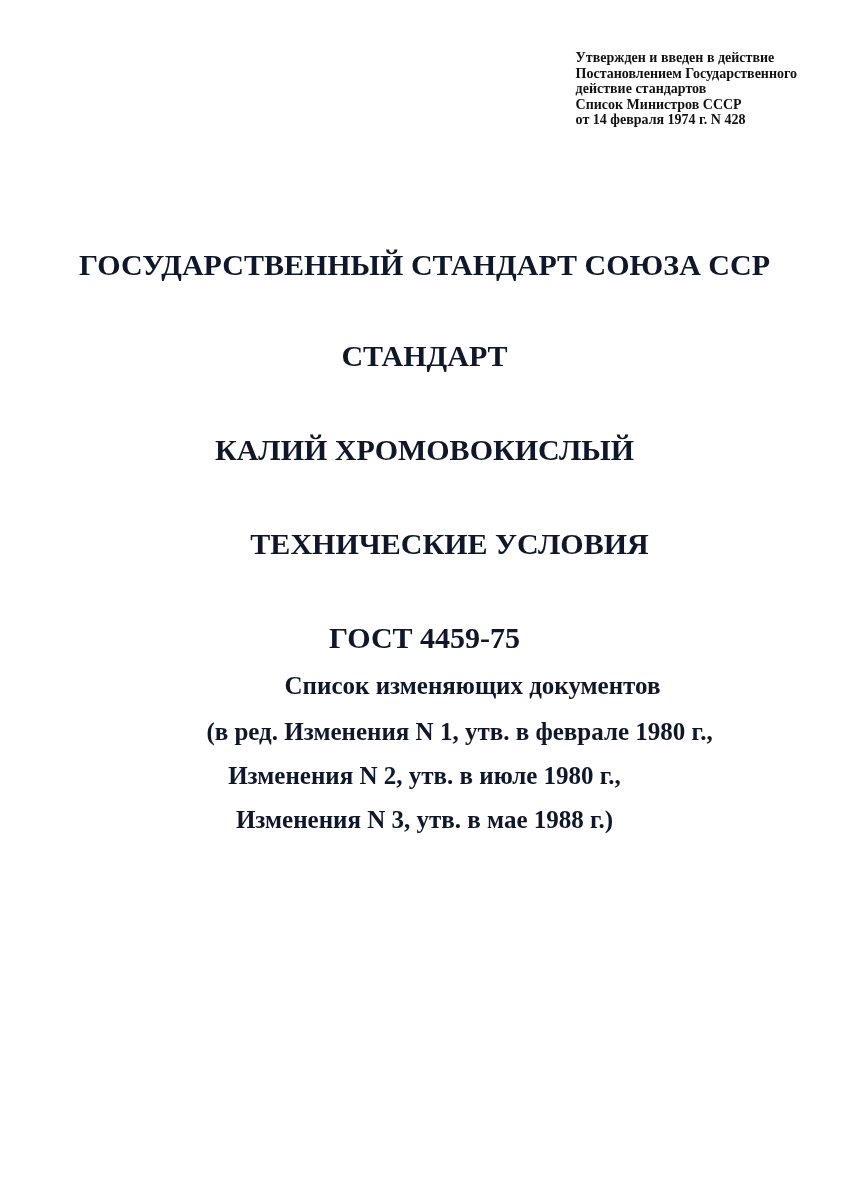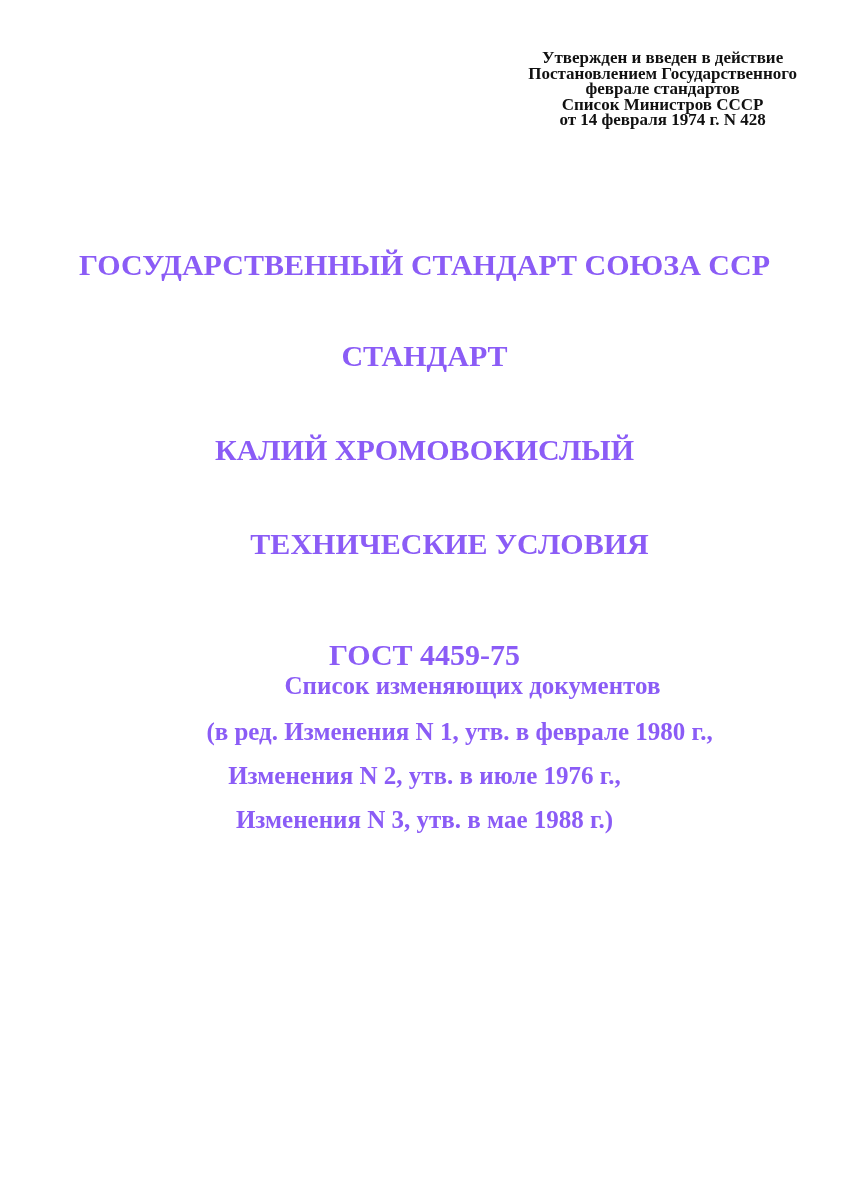--- a/index.html
+++ b/index.html
@@ -12,65 +12,65 @@
       height: 1200px;
       position: relative;
       overflow: hidden;
       font-family: "Liberation Serif", "DejaVu Serif", serif;
       color: #000000;
     }
     .approval {
       position: absolute;
       right: 52px;
       top: 50px;
-      text-align: center;
-      font-size: 17px;
+      text-align: left;
+      font-size: 14px;
       line-height: 15.5px;
       font-weight: bold;
       color: #111111;
     }
     .approval div { white-space: nowrap; }
     .line {
       position: absolute;
       left: 0;
       width: 849px;
       text-align: center;
       font-weight: bold;
       white-space: nowrap;
-      color: #8b5cf6;
+      color: #0f172a;
     }
     .big {
       font-size: 30px;
       line-height: 34px;
     }
     .mid {
       font-size: 25px;
       line-height: 30px;
     }
   </style>
 </head>
 <body>
 
 <div class="approval">
   <div>Утвержден и введен в действие</div>
   <div>Постановлением Государственного</div>
-  <div>феврале стандартов</div>
+  <div>действие стандартов</div>
   <div>Список Министров СССР</div>
   <div>от 14 февраля 1974 г. N 428</div>
 </div>
 
 <div class="line big" style="top:248px;">ГОСУДАРСТВЕННЫЙ СТАНДАРТ СОЮЗА ССР</div>
 
 <div class="line big" style="top:339px;">СТАНДАРТ</div>
 
 <div class="line big" style="top:433px;">КАЛИЙ ХРОМОВОКИСЛЫЙ</div>
 
 <div class="line big" style="top:527px;padding-left:25px;">ТЕХНИЧЕСКИЕ УСЛОВИЯ</div>
 
-<div class="line big" style="top:621px;margin-top:17px;">ГОСТ 4459-75</div>
+<div class="line big" style="top:621px;">ГОСТ 4459-75</div>
 
 <div class="line mid" style="top:671px;margin-left:48px;">Список изменяющих документов</div>
 
 <div class="line mid" style="top:717px;padding-left:35px;">(в ред. Изменения N 1, утв. в феврале 1980 г.,</div>
 
-<div class="line mid" style="top:761px;">Изменения N 2, утв. в июле 1976 г.,</div>
+<div class="line mid" style="top:761px;">Изменения N 2, утв. в июле 1980 г.,</div>
 
 <div class="line mid" style="top:805px;">Изменения N 3, утв. в мае 1988 г.)</div>
 
 </body></html>

